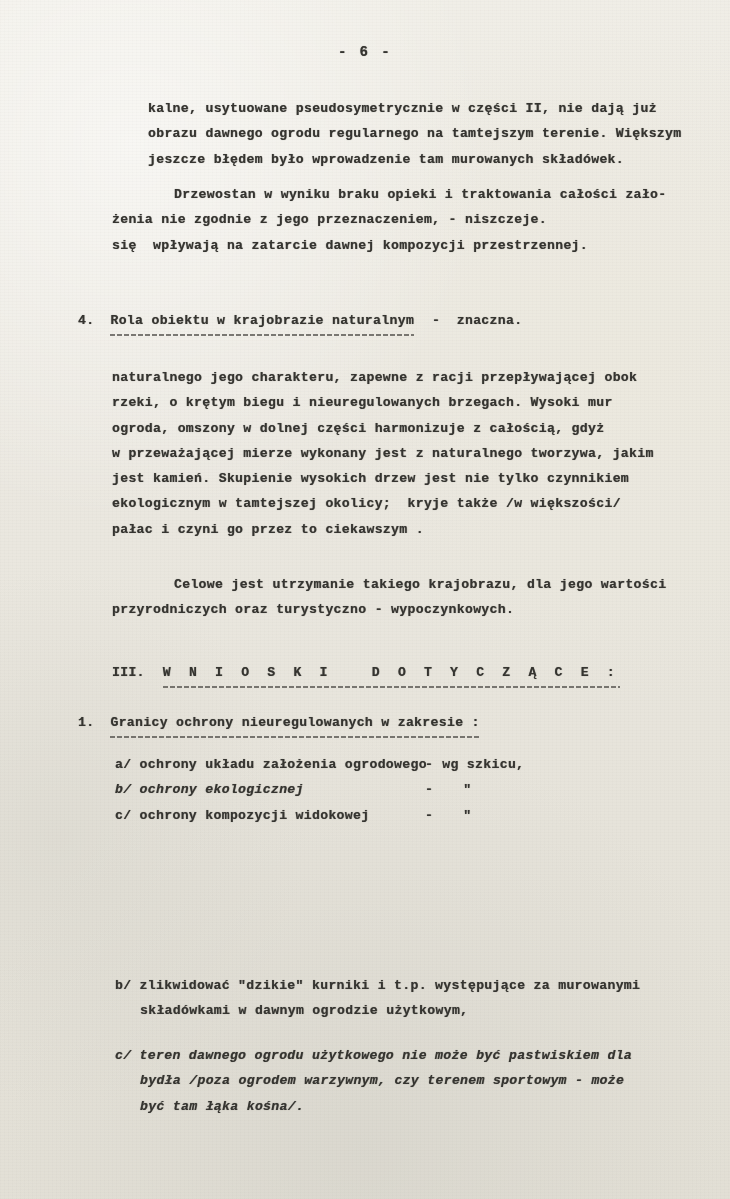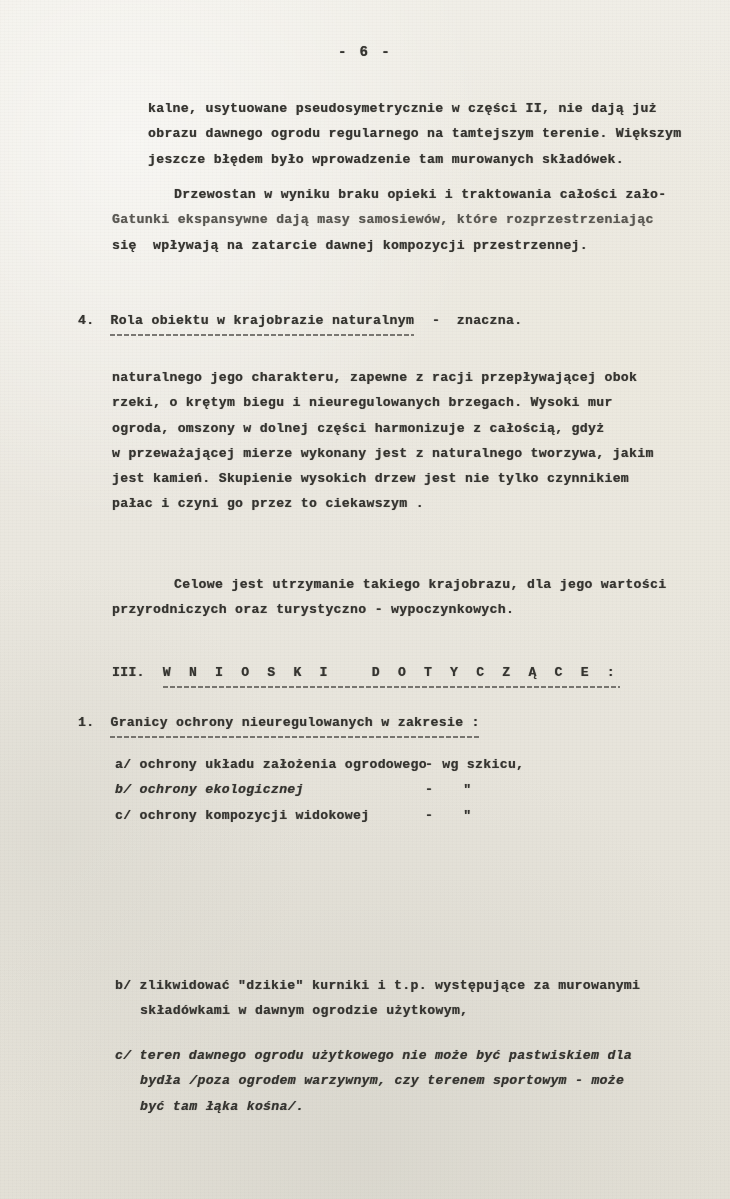--- a/index.html
+++ b/index.html
@@ -104,34 +104,35 @@
   <div class="tw page-number">- 6 -</div>
 
   <div class="block" style="left:112px; top:96px;margin-left:36px;">
     <div class="tw">kalne, usytuowane pseudosymetrycznie w części II, nie dają już</div>
     <div class="tw">obrazu dawnego ogrodu regularnego na tamtejszym terenie. Większym</div>
     <div class="tw">jeszcze błędem było wprowadzenie tam murowanych składówek.</div>
   </div>
 
   <div class="block" style="left:112px; top:182px;">
     <div class="tw"><span class="indent" style="width:62px;"></span><span>Drzewostan w wyniku braku opieki i traktowania całości zało-</span></div>
-    <div class="tw faint">Gatunki ekspansywne dają masy samosiewów, które rozprzestrzeniając</div>
+    <div class="tw">żenia nie zgodnie z jego przeznaczeniem, - niszczeje.</div>
     <div class="tw">się  wpływają na zatarcie dawnej kompozycji przestrzennej.</div>
   </div>
 
   <div class="block" style="left:78px; top:308px;">
     <div class="tw"><span>4.</span><span class="indent" style="width:16px;"></span><span class="uline">Rola obiektu w krajobrazie naturalnym</span><span class="indent" style="width:18px;"></span><span>-  znaczna.</span></div>
   </div>
 
   <div class="block" style="left:112px; top:365px;">
     <div class="tw">naturalnego jego charakteru, zapewne z racji przepływającej obok</div>
     <div class="tw">rzeki, o krętym biegu i nieuregulowanych brzegach. Wysoki mur</div>
     <div class="tw">ogroda, omszony w dolnej części harmonizuje z całością, gdyż</div>
     <div class="tw">w przeważającej mierze wykonany jest z naturalnego tworzywa, jakim</div>
     <div class="tw">jest kamień. Skupienie wysokich drzew jest nie tylko czynnikiem</div>
+    <div class="tw">ekologicznym w tamtejszej okolicy;  kryje także /w większości/</div>
     <div class="tw">pałac i czyni go przez to ciekawszym .</div>
   </div>
 
   <div class="block" style="left:112px; top:572px;">
     <div class="tw"><span class="indent" style="width:62px;"></span><span>Celowe jest utrzymanie takiego krajobrazu, dla jego wartości</span></div>
     <div class="tw">przyrodniczych oraz turystyczno - wypoczynkowych.</div>
   </div>
 
   <div class="block" style="left:112px; top:660px;">
     <div class="tw"><span>III.</span><span class="indent" style="width:18px;"></span><span class="uline spaced">W N I O S K I   D O T Y C Z Ą C E :</span></div>

